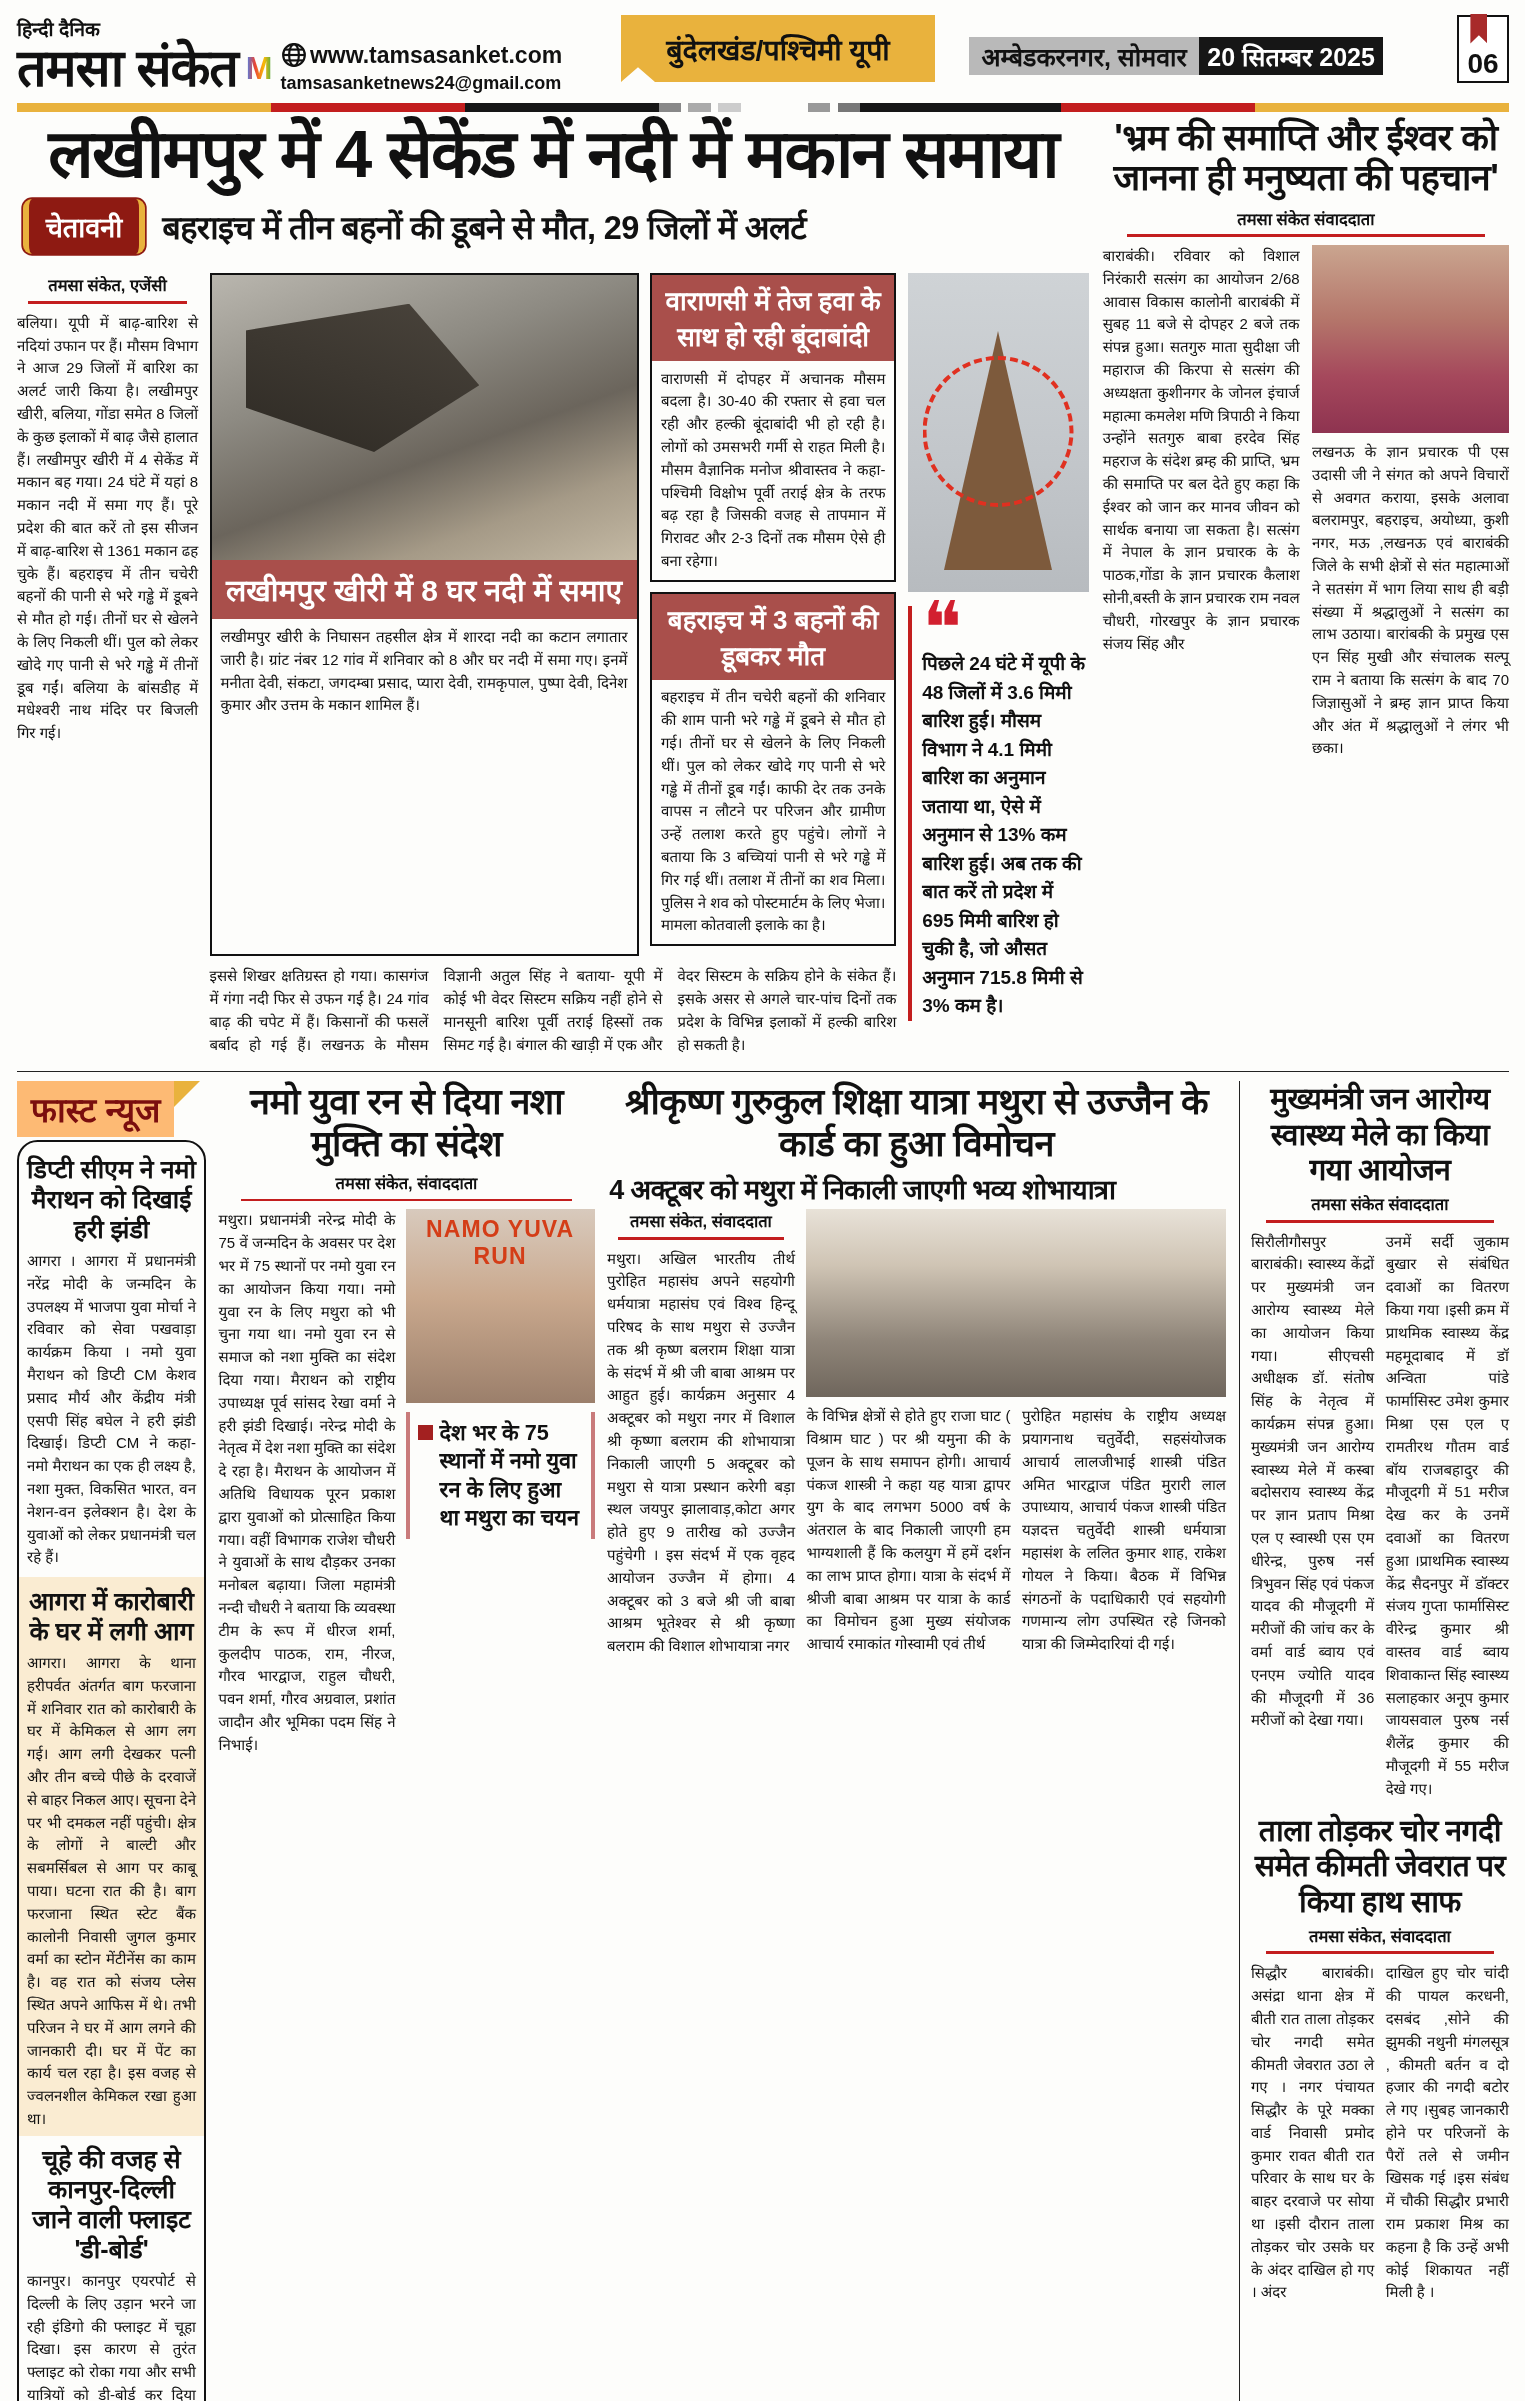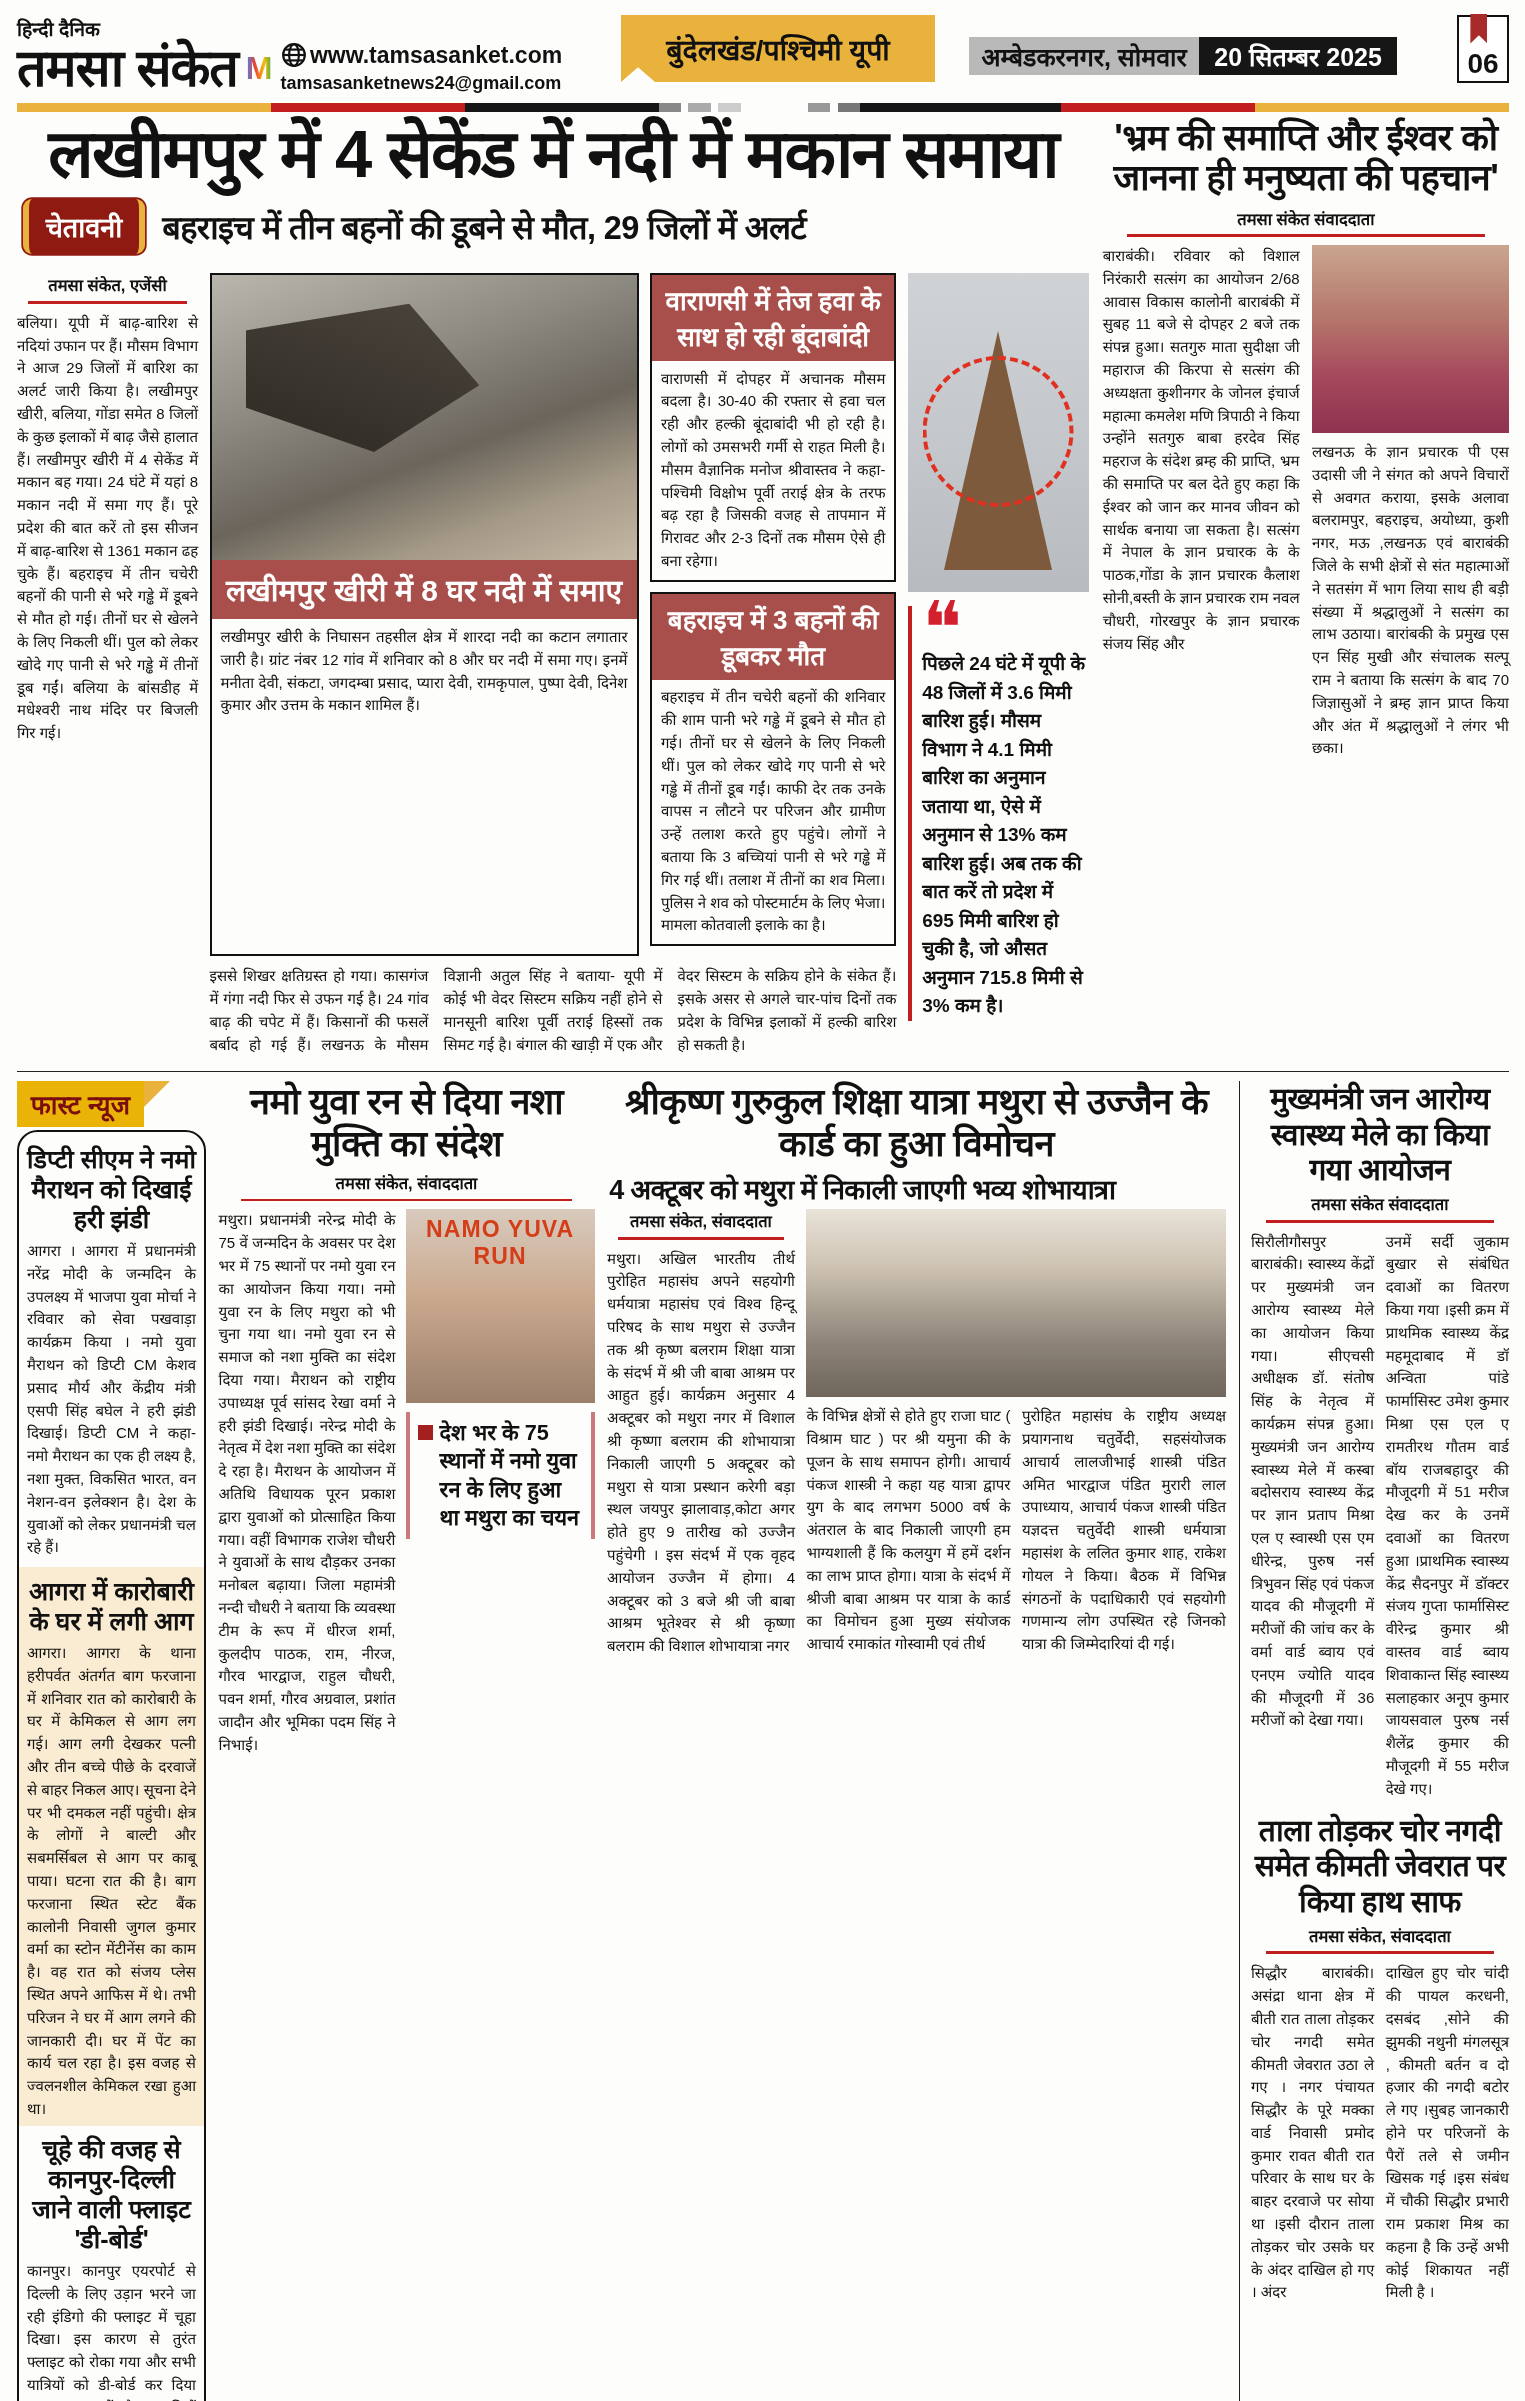--- a/index.html
+++ b/index.html
@@ -16,21 +16,21 @@
   .brandname{font-size:52px;font-weight:bold;letter-spacing:-1.1px;line-height:1;}
   .contact{font-size:23px;font-weight:bold;line-height:1.15;}
   .contact .sm{font-size:18px;}
   .gmail{font-size:32px;font-weight:900;background:linear-gradient(90deg,#4285f4,#ea4335,#fbbc05,#34a853);
          -webkit-background-clip:text;background-clip:text;color:transparent;line-height:1;}
   .globe{width:26px;height:26px;}
   .ribbon{background:#e9b23d;height:67px;min-width:268px;display:flex;align-items:center;justify-content:center;
           font-size:28.5px;font-weight:bold;clip-path:polygon(0 0,100% 0,100% 100%,34px 100%,17px 78%,0 100%);padding:0 23px;}
   .dateline{display:flex;margin:21.7px 23px 0 34px;height:38px;}
   .dl-a{background:#b9b9b9;color:#111;font-size:25px;font-weight:bold;display:flex;align-items:center;padding:0 12.5px;}
-  .dl-b{background:#161616;color:#fff;font-size:25px;font-weight:bold;display:flex;align-items:center;padding:0 15px;}
+  .dl-b{background:#161616;color:#fff;font-size:25px;font-weight:bold;display:flex;align-items:center;padding:0 8px;}
   .pgno{margin-left:auto;width:48px;height:64px;border:2.3px solid #111;position:relative;background:#fff;}
   .pgno .bm{position:absolute;left:11.4px;top:-3.4px;width:17px;height:30px;background:#a82a2a;
             clip-path:polygon(0 0,100% 0,100% 100%,50% 72%,0 100%);}
   .pgno .n{position:absolute;bottom:1.1px;width:100%;text-align:center;font-size:28px;font-weight:bold;}
   .tricolor{height:9px;margin-top:2.3px;background:linear-gradient(90deg,#e9b23d 0 17%,#c31e1e 17% 30%,#161616 30% 43%,
             #888 43% 44.5%,#fdfdfb 44.5% 45%,#aaa 45% 46.5%,#fdfdfb 46.5% 47%,#ccc 47% 48.5%,#fdfdfb 48.5% 53%,
             #999 53% 54.5%,#fdfdfb 54.5% 55%,#777 55% 56.5%,#161616 56.5% 70%,#c31e1e 70% 83%,#e9b23d 83% 100%);}
   
   .topband{display:flex;gap:13.7px;margin-top:5.7px;}
   .topleft{width:1072px;}
@@ -69,21 +69,21 @@
   .pullq .qt{font-size:19px;font-weight:bold;line-height:1.5;}
   
   .topright{flex:1;}
   .h-lg{font-size:36px;font-weight:bold;letter-spacing:-0.6px;line-height:1.12;text-align:center;}
   .satgrid{display:flex;gap:12.5px;margin-top:5.7px;}
   .satgrid .c{width:50%;}
   .satphoto{height:188px;background:linear-gradient(180deg,#caa58f 0%,#b4756a 40%,#a5485c 70%,#8e3350 100%);margin-bottom:8px;}
   
   .midband{display:flex;gap:12.5px;margin-top:15px;border-top:1.7px solid #222;padding-top:9px;}
   .fastcol{width:189px;}
-  .fasttag{background:#eab308;color:#7a0e0e;font-size:26px;font-weight:bold;padding:4.6px 13.7px;display:inline-block;position:relative;}
+  .fasttag{background:#fdba74;color:#7a0e0e;font-size:34px;font-weight:bold;padding:4.6px 13.7px;display:inline-block;position:relative;}
   .fasttag:after{content:"";position:absolute;right:-26px;top:0;border-left:26px solid #e9b23d;border-bottom:26px solid transparent;}
   .fastbox{border:2.9px solid #111;border-radius:20.5px;padding:9px 8px;margin-top:3.4px;}
   .fs-h{font-size:25px;font-weight:bold;text-align:center;line-height:1.2;margin:3.4px 0 5.7px 0;}
   .cream{background:#faecd2;margin:8px -8px;padding:5.7px 8px;}
   .namoblock{width:376px;}
   .h-md{font-size:36px;font-weight:bold;letter-spacing:-0.6px;line-height:1.15;text-align:center;}
   .namorow{display:flex;gap:10.3px;margin-top:4.6px;}
   .namorow .txt{width:177px;}
   .namostack{flex:1;}
   .namophoto{height:194px;background:linear-gradient(180deg,#d8cabd 0%,#caa98e 45%,#9b7f6b 100%);position:relative;}

